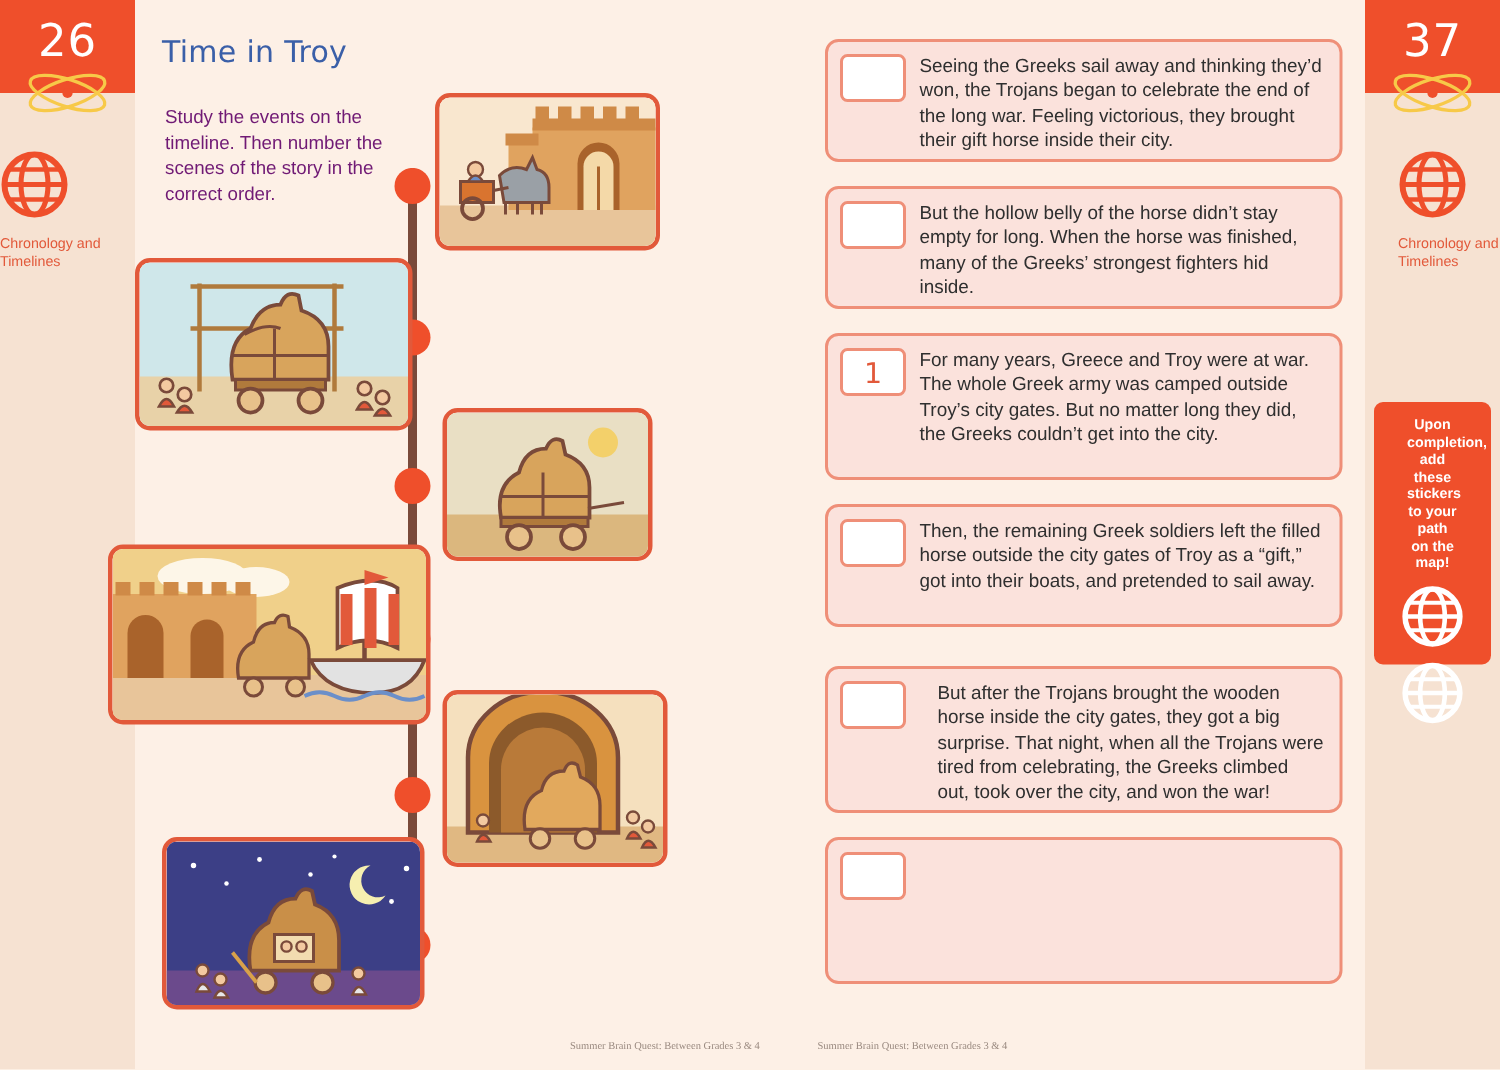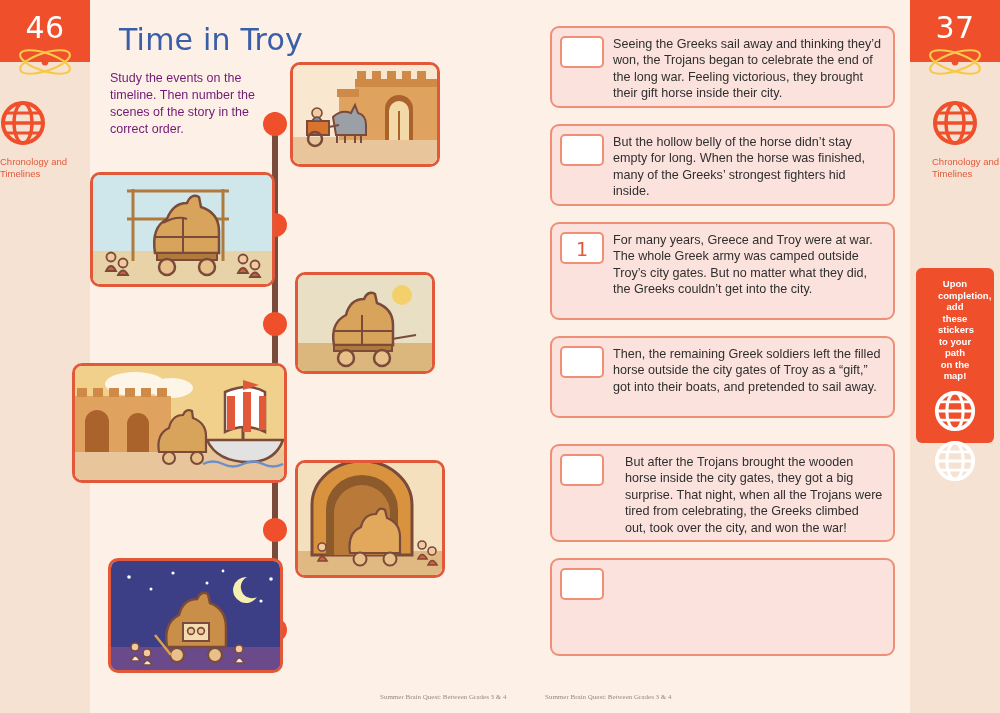--- a/index.html
+++ b/index.html
@@ -131,24 +131,23 @@
     top: 0;
     width: 365px;
     height: 713px;
   }
 
   .title {
     position: absolute;
     left: 18px;
     top: 22px;
     font-family: "DejaVu Sans", sans-serif;
-    font-size: 30px;
+    font-size: 20px;
     color: #3a5fa8;
     letter-spacing: 0.2px;
-    margin-left: 11px;
   }
   .instructions {
     position: absolute;
     left: 20px;
     top: 70px;
     width: 150px;
     font-size: 12.5px;
     line-height: 17px;
     color: #701a75;
   }
@@ -229,21 +228,21 @@
   .footer-left { left: 290px; }
   .footer-right { left: 430px; }
 </style>
 </head>
 <body>
 
 <div class="page">
 
   <div class="rail rail-left"></div>
   <div class="rail-top-block rail-top-left"></div>
-  <div class="page-num page-num-left">46</div>
+  <div class="page-num page-num-left">26</div>
 
   <div class="atom-deco atom-left">
     <svg width="90" height="34" viewBox="0 0 90 34">
       <g fill="none" stroke="#f7c948" stroke-width="2.2">
         <ellipse cx="45" cy="14" rx="26" ry="9" transform="rotate(-18 45 14)"></ellipse>
         <ellipse cx="45" cy="14" rx="26" ry="9" transform="rotate(18 45 14)"></ellipse>
       </g>
       <circle cx="45" cy="14" r="3.4" fill="#ef4f2b"></circle>
     </svg>
   </div>
@@ -531,21 +530,21 @@
         <div class="stmt-text">Seeing the Greeks sail away and thinking they’d won, the Trojans began to celebrate the end of the long war. Feeling victorious, they brought their gift horse inside their city.</div>
       </div>
 
       <div class="stmt" style="top:124px; height:82px;">
         <div class="numbox"></div>
         <div class="stmt-text">But the hollow belly of the horse didn’t stay empty for long. When the horse was finished, many of the Greeks’ strongest fighters hid inside.</div>
       </div>
 
       <div class="stmt" style="top:222px; height:98px;">
         <div class="numbox">1</div>
-        <div class="stmt-text">For many years, Greece and Troy were at war. The whole Greek army was camped outside Troy’s city gates. But no matter what they did, the Greeks couldn’t get into the city.</div>
+        <div class="stmt-text">For many years, Greece and Troy were at war. The whole Greek army was camped outside Troy’s city gates. But no matter long they did, the Greeks couldn’t get into the city.</div>
       </div>
 
       <div class="stmt" style="top:336px; height:82px;">
         <div class="numbox"></div>
         <div class="stmt-text">Then, the remaining Greek soldiers left the filled horse outside the city gates of Troy as a “gift,” got into their boats, and pretended to sail away.</div>
       </div>
 
       <div class="stmt" style="top:444px; height:98px;gap:12px;">
         <div class="numbox"></div>
         <div class="stmt-text">But after the Trojans brought the wooden horse inside the city gates, they got a big surprise. That night, when all the Trojans were tired from celebrating, the Greeks climbed out, took over the city, and won the war!</div>

